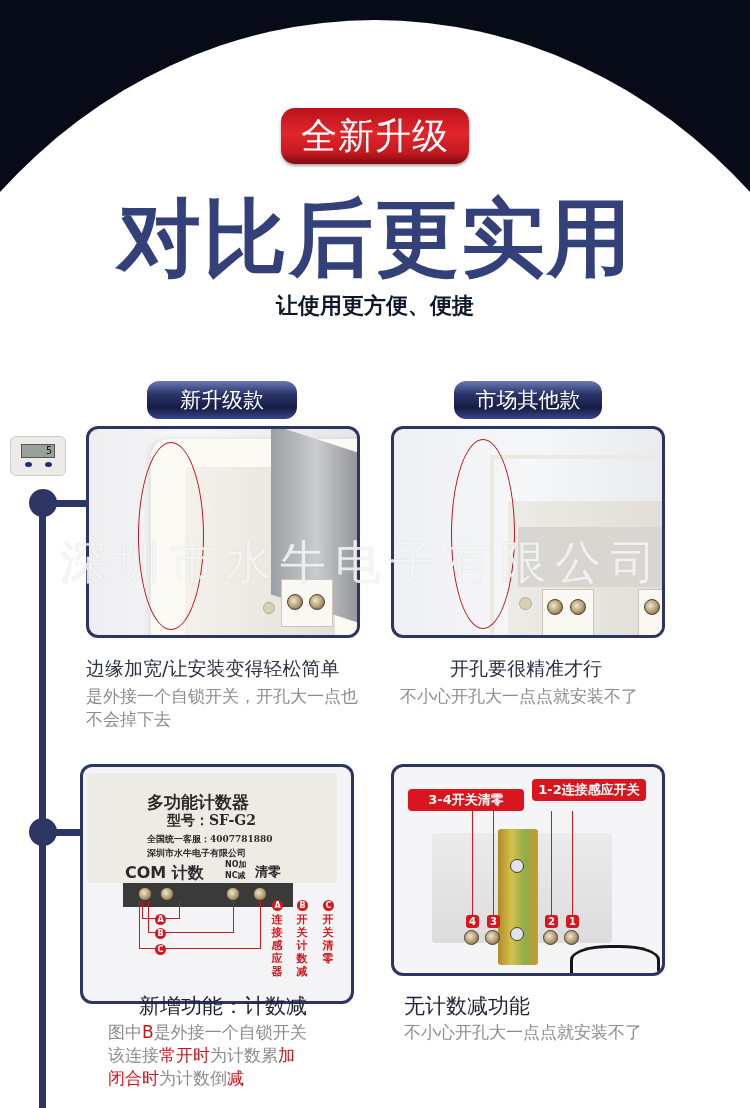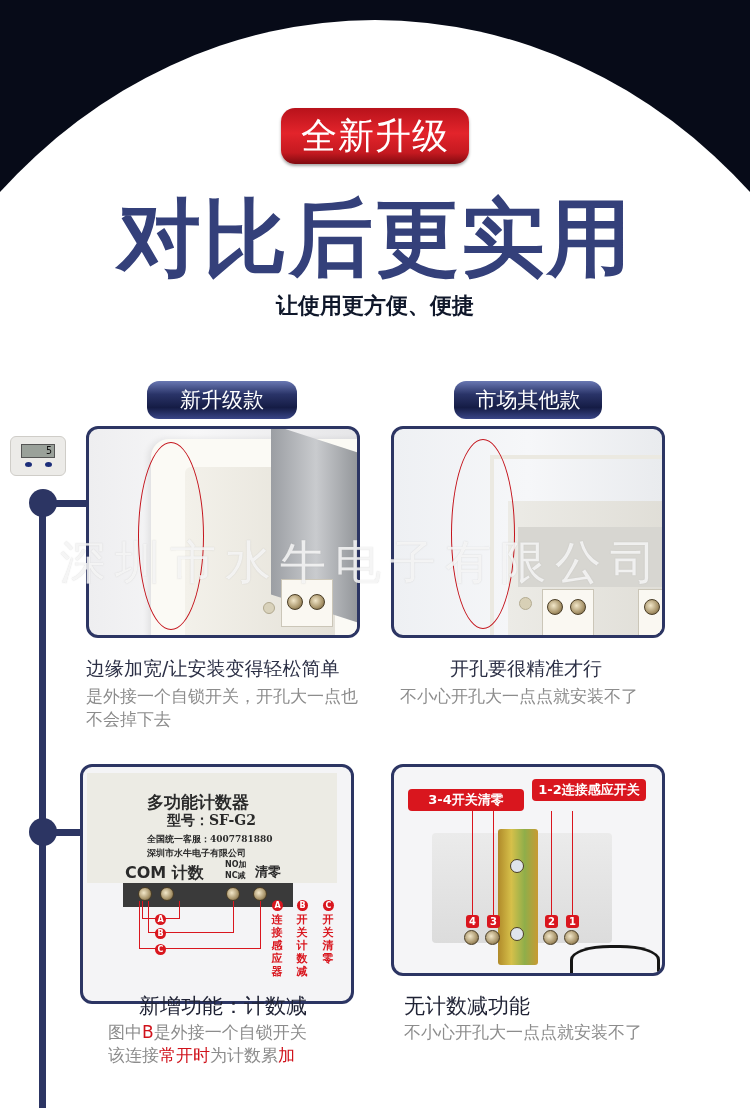--- a/index.html
+++ b/index.html
@@ -173,15 +173,16 @@
   <div class="screw" style="left:91px; top:163px; width:15px; height:15px;"></div>
   <div class="screw" style="left:149px; top:163px; width:15px; height:15px;"></div>
   <div class="screw" style="left:170px; top:163px; width:15px; height:15px;"></div>
   <div class="shape" style="left:176px; top:178px; width:90px; height:32px; border:3px solid #151515; border-radius:45% 45% 0 0; border-bottom:none;"></div>
 </div>
 
 <div class="caption-title big" style="left:92px; top:992px;margin-left:47px;">新增功能：计数减</div>
 <div class="caption-body" style="left:92px; top:1021px; width:290px;margin-left:16px;">
   <div><span>图中</span><span class="red">B</span><span>是外接一个自锁开关</span></div>
   <div><span>该连接</span><span class="red">常开时</span><span>为计数累</span><span class="red">加</span></div>
+  <div><span class="red">闭合时</span><span>为计数倒</span><span class="red">减</span></div>
 </div>
 <div class="caption-title big" style="left:404px; top:992px;">无计数减功能</div>
 <div class="caption-body" style="left:404px; top:1021px; width:290px;">不小心开孔大一点点就安装不了</div>
 
 </body></html>

